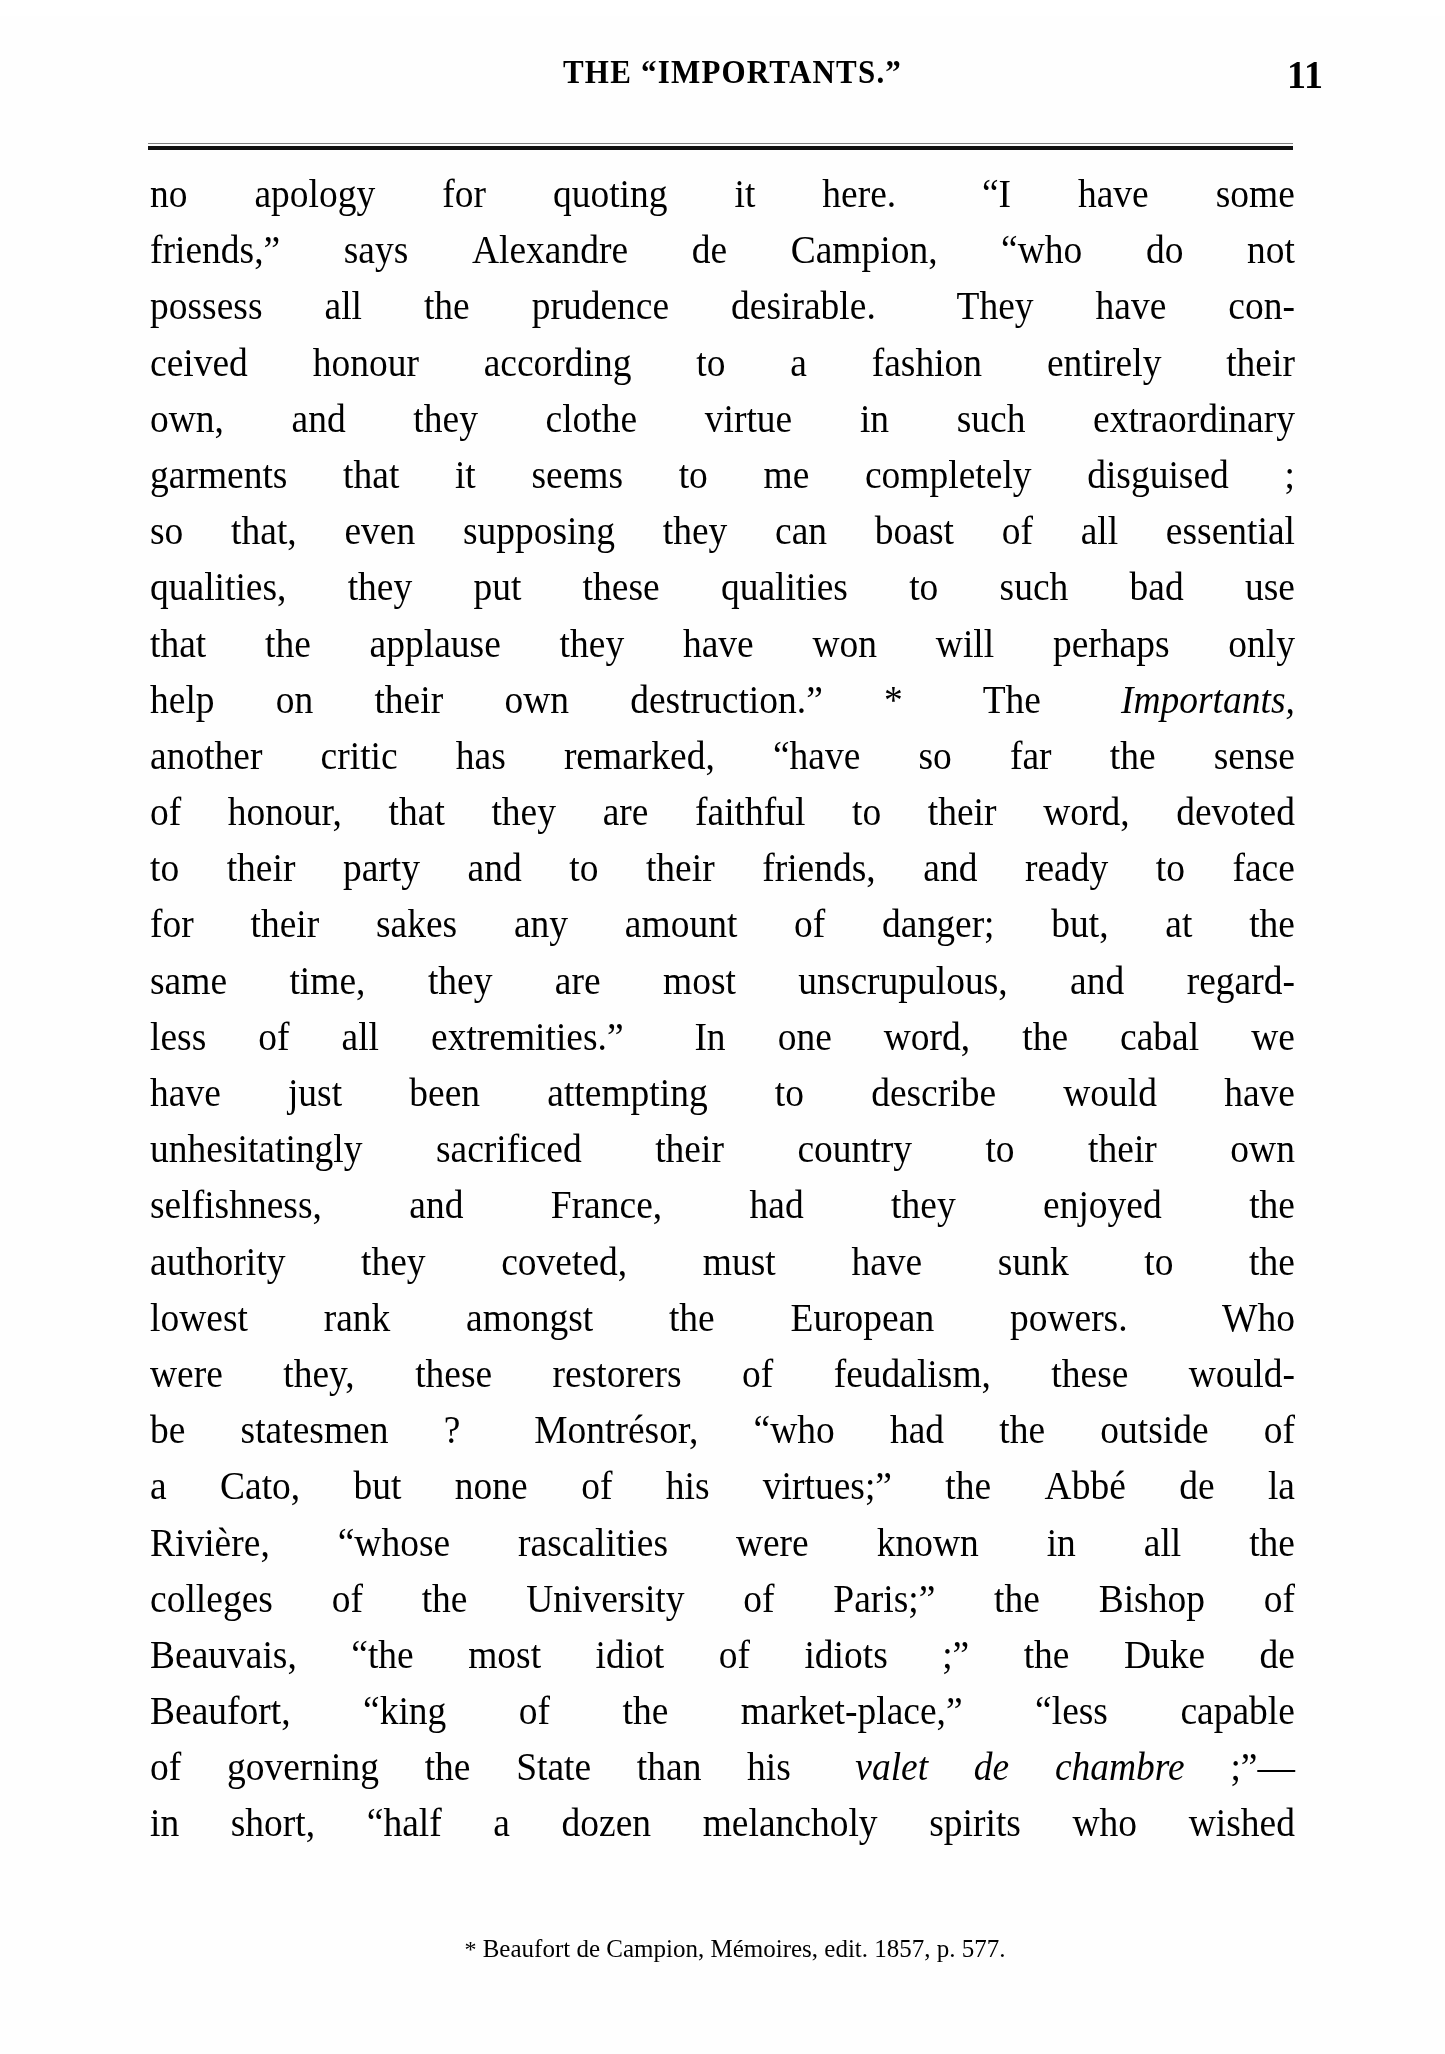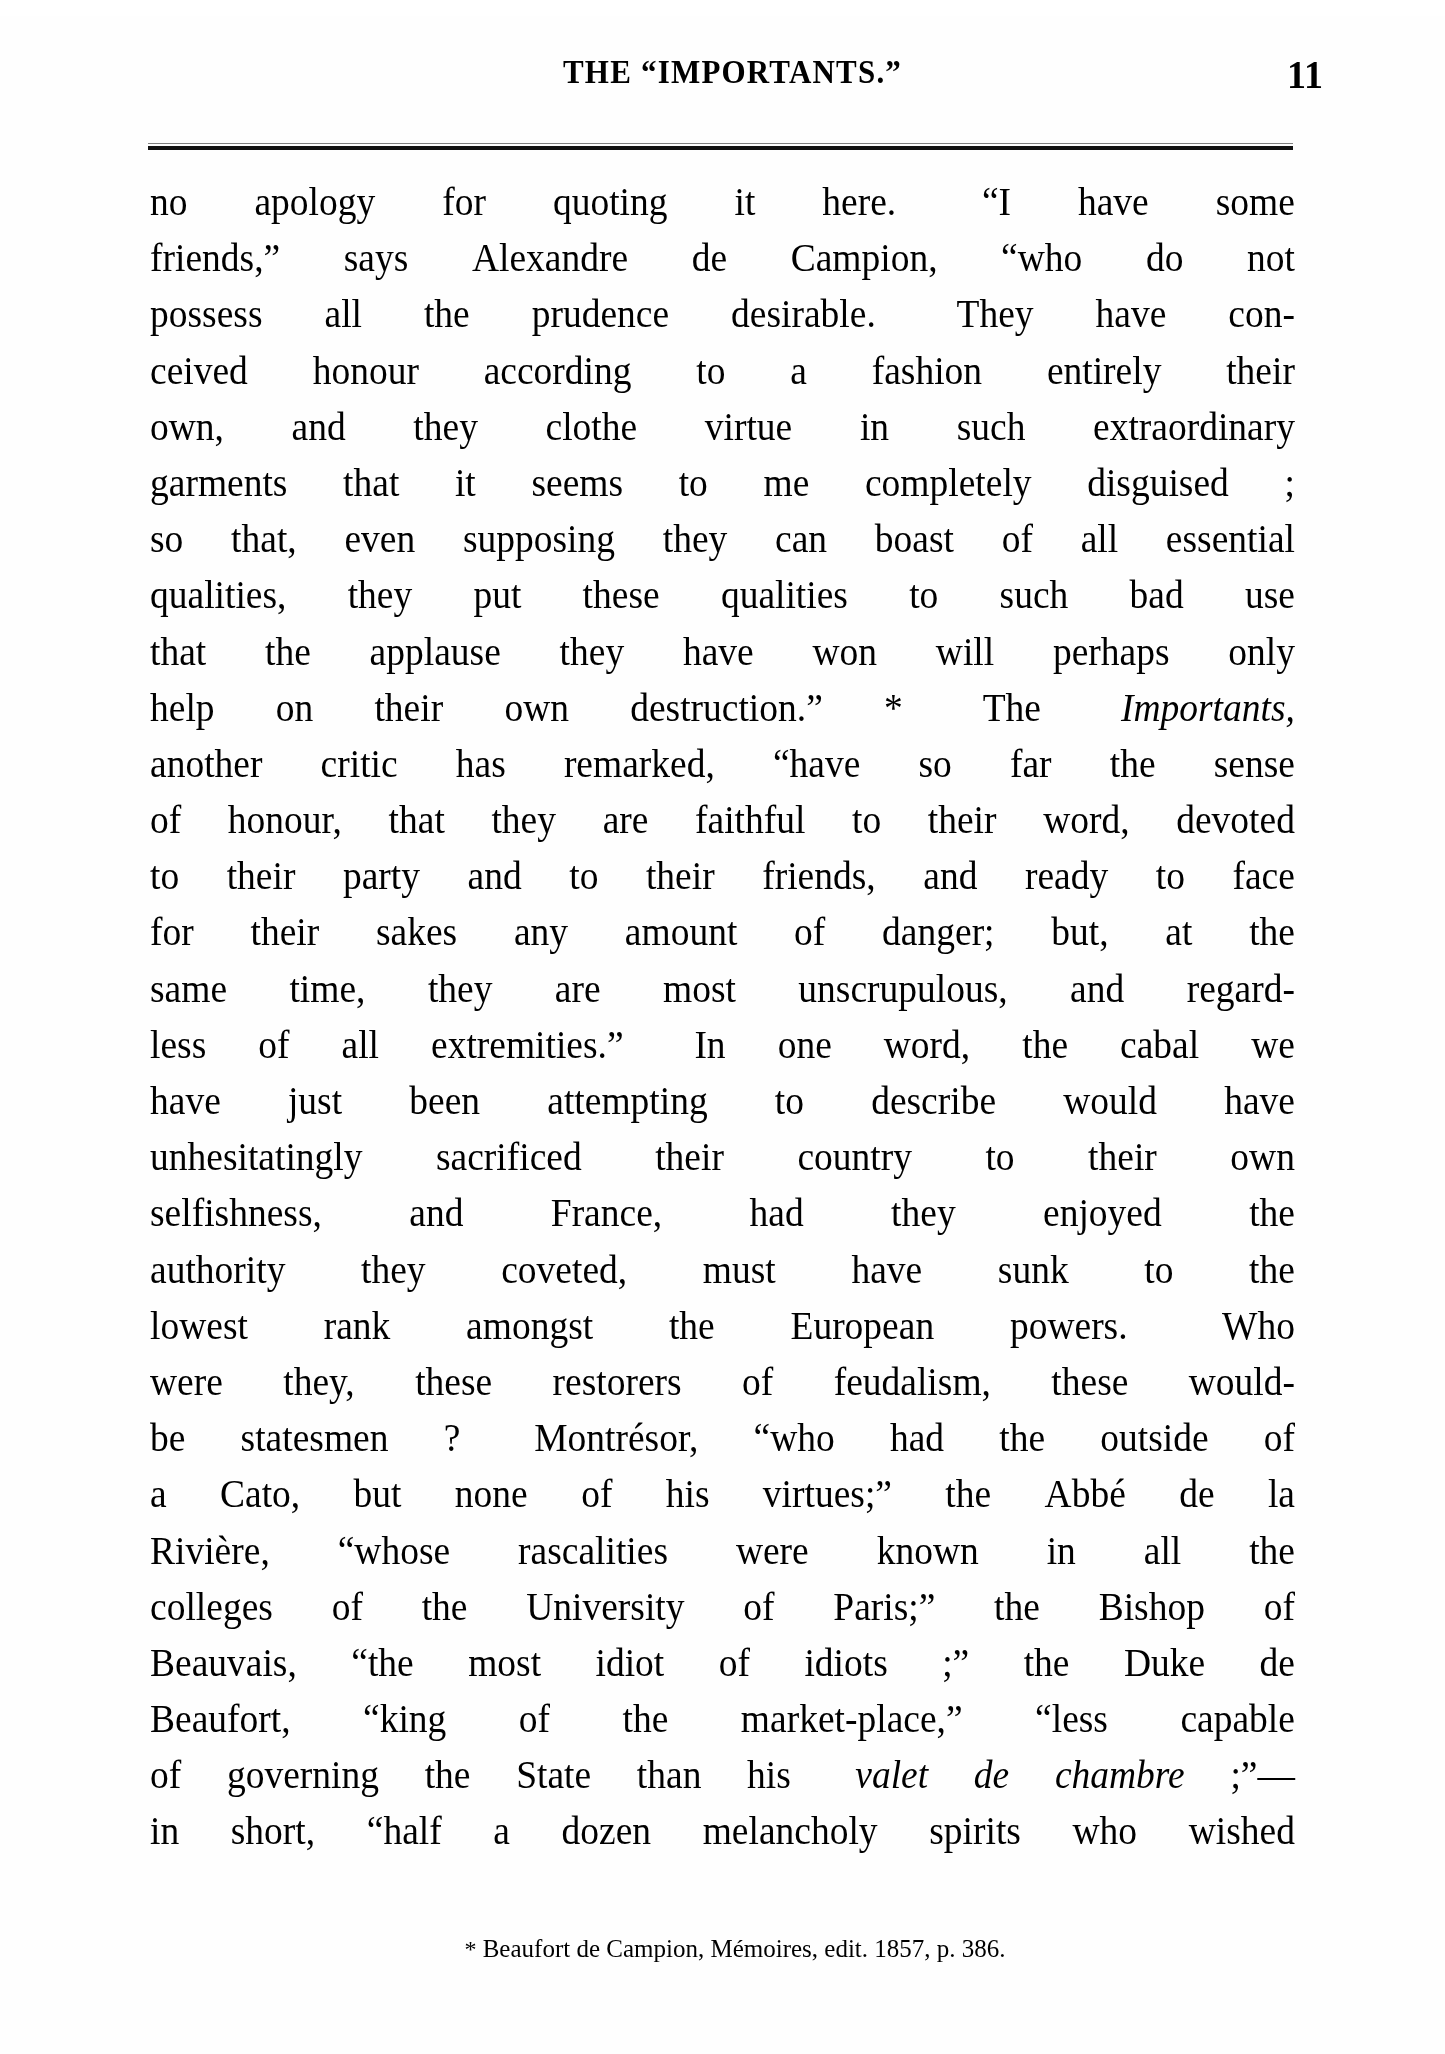--- a/index.html
+++ b/index.html
@@ -64,21 +64,21 @@
     top: -3px;
     width: 100%;
     height: 1px;
     background: #555555;
     opacity: .75;
   }
   
   .body-block {
     position: absolute;
     left: 150px;
-    top: 160px;
+    top: 152px;
     width: 1145px;
   }
   .tline {
     display: flex;
     font-size: 37.5px;
     line-height: 56.2px;
     height: 56.2px;
     white-space: pre;
     align-items: baseline;
     transform: scaleY(1.06);
@@ -144,16 +144,16 @@
       <div class="tline justify"><span class="w">a</span><span class="w">Cato,</span><span class="w">but</span><span class="w">none</span><span class="w">of</span><span class="w">his</span><span class="w">virtues;”</span><span class="w">the</span><span class="w">Abbé</span><span class="w">de</span><span class="w">la</span></div>
       <div class="tline justify"><span class="w">Rivière,</span><span class="w">“whose</span><span class="w">rascalities</span><span class="w">were</span><span class="w">known</span><span class="w">in</span><span class="w">all</span><span class="w">the</span></div>
       <div class="tline justify"><span class="w">colleges</span><span class="w">of</span><span class="w">the</span><span class="w">University</span><span class="w">of</span><span class="w">Paris;”</span><span class="w">the</span><span class="w">Bishop</span><span class="w">of</span></div>
       <div class="tline justify"><span class="w">Beauvais,</span><span class="w">“the</span><span class="w">most</span><span class="w">idiot</span><span class="w">of</span><span class="w">idiots</span><span class="w">;”</span><span class="w">the</span><span class="w">Duke</span><span class="w">de</span></div>
       <div class="tline justify"><span class="w">Beaufort,</span><span class="w">“king</span><span class="w">of</span><span class="w">the</span><span class="w">market-place,”</span><span class="w">“less</span><span class="w">capable</span></div>
       <div class="tline justify"><span class="w">of</span><span class="w">governing</span><span class="w">the</span><span class="w">State</span><span class="w">than</span><span class="w">his </span><span class="w it">valet</span><span class="w it">de</span><span class="w it">chambre</span><span class="w">;”—</span></div>
       <div class="tline justify"><span class="w">in</span><span class="w">short,</span><span class="w">“half</span><span class="w">a</span><span class="w">dozen</span><span class="w">melancholy</span><span class="w">spirits</span><span class="w">who</span><span class="w">wished</span></div>
     </div>
 
   <div class="footnote">
-    <span class="star">*</span><span> Beaufort de Campion, </span><span class="it">Mémoires</span><span>, edit. 1857, p. 386.</span>
+    <span class="star">*</span><span> Beaufort de Campion, </span><span class="it">Mémoires</span><span>, edit. 1857, p. 577.</span>
   </div>
 
 </div>
 
 </body></html>

